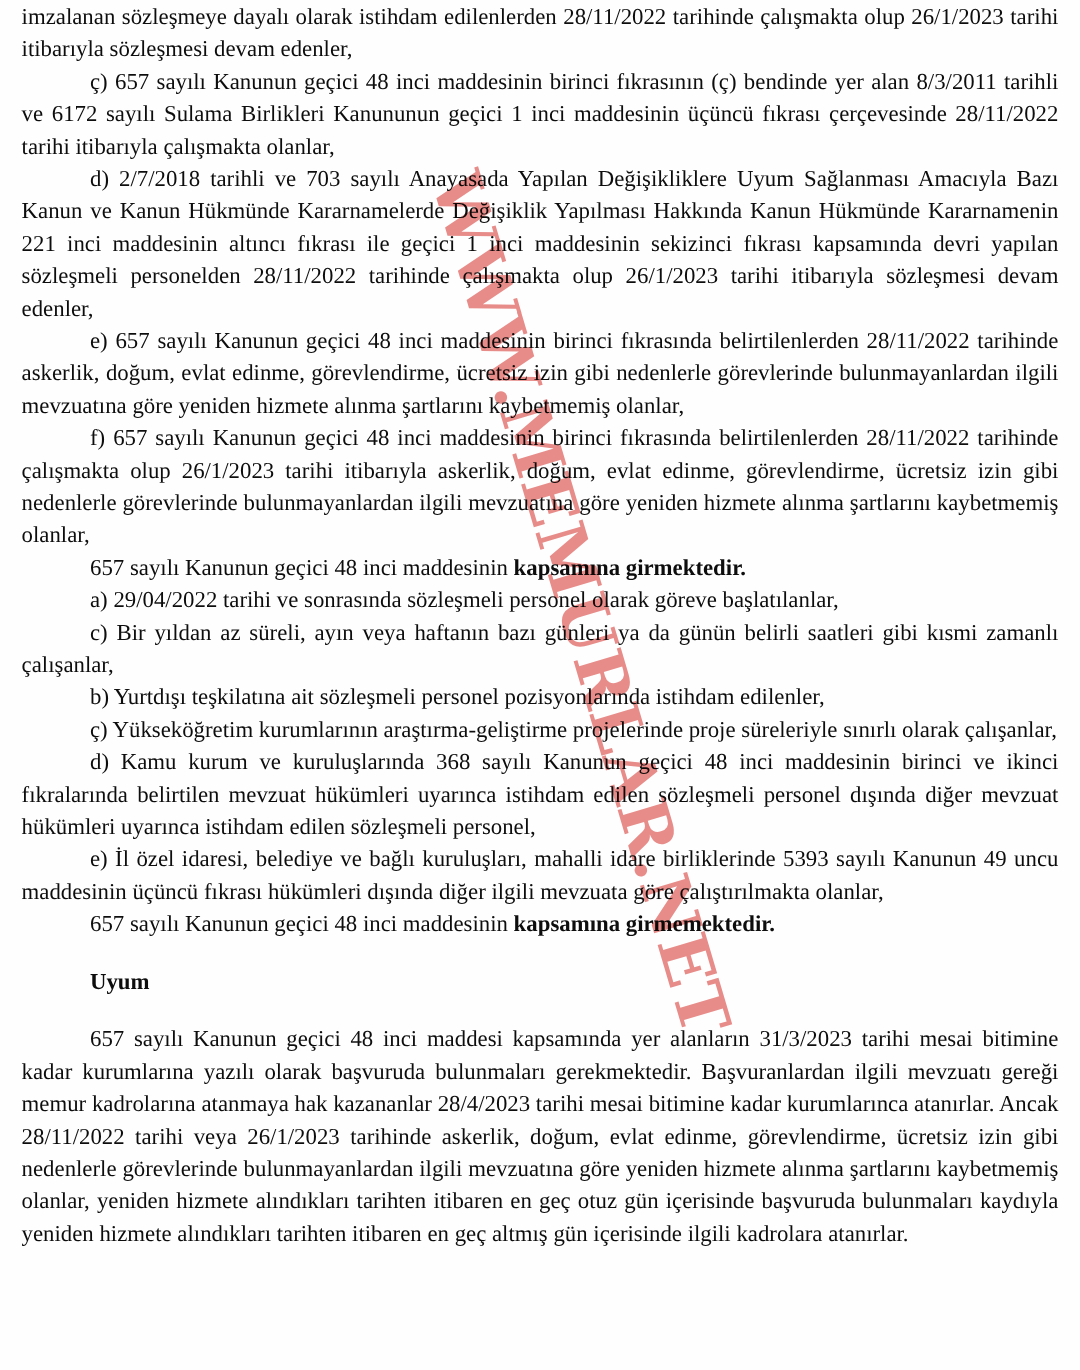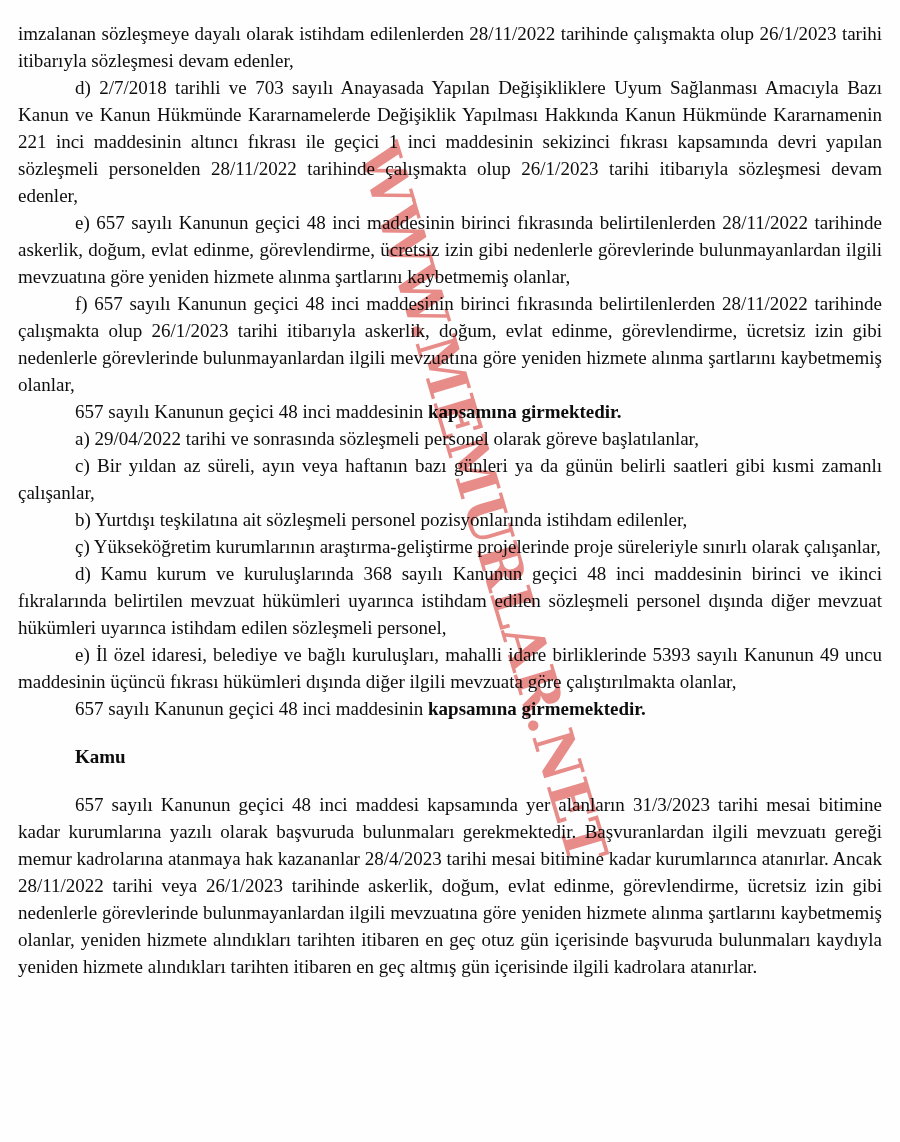--- a/index.html
+++ b/index.html
@@ -13,21 +13,21 @@
     height: 1142px;
     background: #fefefe;
     overflow: hidden;
     font-family: "Liberation Serif", "DejaVu Serif", serif;
     font-size: 19px;
     line-height: 27px;
     color: #0d0d0d;
   }
   .content {
     position: absolute;
-    top: 20px;
+    top: 1px;
     left: 18px;
     right: 18px;
     text-align: justify;
     z-index: 1;
   }
   .content p {
     margin: 0;
     padding: 0;
     text-indent: 57px;
   }
@@ -65,20 +65,21 @@
 <body>
 
 <div class="page">
 
   <div class="watermark">WWW.MEMURLAR.NET</div>
 
   <div class="content">
 
     <p class="flush">imzalanan sözleşmeye dayalı olarak istihdam edilenlerden 28/11/2022 tarihinde çalışmakta olup 26/1/2023 tarihi itibarıyla sözleşmesi devam edenler,</p>
 
+    <p>ç) 657 sayılı Kanunun geçici 48 inci maddesinin birinci fıkrasının (ç) bendinde yer alan 8/3/2011 tarihli ve 6172 sayılı Sulama Birlikleri Kanununun geçici 1 inci maddesinin üçüncü fıkrası çerçevesinde 28/11/2022 tarihi itibarıyla çalışmakta olanlar,</p>
 
     <p>d) 2/7/2018 tarihli ve 703 sayılı Anayasada Yapılan Değişikliklere Uyum Sağlanması Amacıyla Bazı Kanun ve Kanun Hükmünde Kararnamelerde Değişiklik Yapılması Hakkında Kanun Hükmünde Kararnamenin 221 inci maddesinin altıncı fıkrası ile geçici 1 inci maddesinin sekizinci fıkrası kapsamında devri yapılan sözleşmeli personelden 28/11/2022 tarihinde çalışmakta olup 26/1/2023 tarihi itibarıyla sözleşmesi devam edenler,</p>
 
     <p>e) 657 sayılı Kanunun geçici 48 inci maddesinin birinci fıkrasında belirtilenlerden 28/11/2022 tarihinde askerlik, doğum, evlat edinme, görevlendirme, ücretsiz izin gibi nedenlerle görevlerinde bulunmayanlardan ilgili mevzuatına göre yeniden hizmete alınma şartlarını kaybetmemiş olanlar,</p>
 
     <p>f) 657 sayılı Kanunun geçici 48 inci maddesinin birinci fıkrasında belirtilenlerden 28/11/2022 tarihinde çalışmakta olup 26/1/2023 tarihi itibarıyla askerlik, doğum, evlat edinme, görevlendirme, ücretsiz izin gibi nedenlerle görevlerinde bulunmayanlardan ilgili mevzuatına göre yeniden hizmete alınma şartlarını kaybetmemiş olanlar,</p>
 
     <p><span>657 sayılı Kanunun geçici 48 inci maddesinin </span><span class="bold">kapsamına girmektedir.</span></p>
 
 
@@ -89,18 +90,18 @@
     <p>b) Yurtdışı teşkilatına ait sözleşmeli personel pozisyonlarında istihdam edilenler,</p>
 
     <p>ç) Yükseköğretim kurumlarının araştırma-geliştirme projelerinde proje süreleriyle sınırlı olarak çalışanlar,</p>
 
     <p>d) Kamu kurum ve kuruluşlarında 368 sayılı Kanunun geçici 48 inci maddesinin birinci ve ikinci fıkralarında belirtilen mevzuat hükümleri uyarınca istihdam edilen sözleşmeli personel dışında diğer mevzuat hükümleri uyarınca istihdam edilen sözleşmeli personel,</p>
 
     <p>e) İl özel idaresi, belediye ve bağlı kuruluşları, mahalli idare birliklerinde 5393 sayılı Kanunun 49 uncu maddesinin üçüncü fıkrası hükümleri dışında diğer ilgili mevzuata göre çalıştırılmakta olanlar,</p>
 
     <p><span>657 sayılı Kanunun geçici 48 inci maddesinin </span><span class="bold">kapsamına girmemektedir.</span></p>
 
-    <p class="heading gap-before">Kamu</p>
+    <p class="heading gap-before">Uyum</p>
 
     <p class="gap-before">657 sayılı Kanunun geçici 48 inci maddesi kapsamında yer alanların 31/3/2023 tarihi mesai bitimine kadar kurumlarına yazılı olarak başvuruda bulunmaları gerekmektedir. Başvuranlardan ilgili mevzuatı gereği memur kadrolarına atanmaya hak kazananlar 28/4/2023 tarihi mesai bitimine kadar kurumlarınca atanırlar. Ancak 28/11/2022 tarihi veya 26/1/2023 tarihinde askerlik, doğum, evlat edinme, görevlendirme, ücretsiz izin gibi nedenlerle görevlerinde bulunmayanlardan ilgili mevzuatına göre yeniden hizmete alınma şartlarını kaybetmemiş olanlar, yeniden hizmete alındıkları tarihten itibaren en geç otuz gün içerisinde başvuruda bulunmaları kaydıyla yeniden hizmete alındıkları tarihten itibaren en geç altmış gün içerisinde ilgili kadrolara atanırlar.</p>
 
   </div>
 </div>
 
 </body></html>

